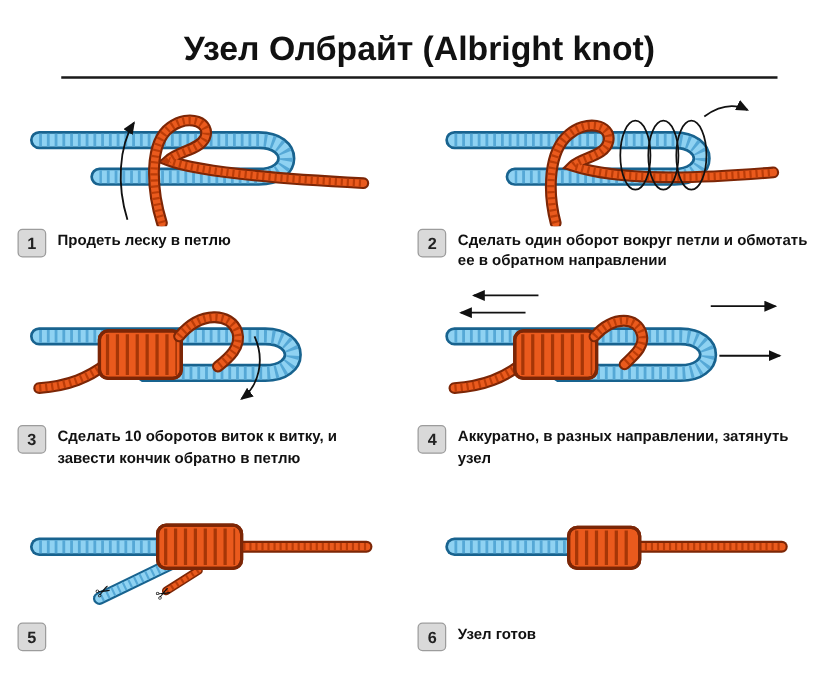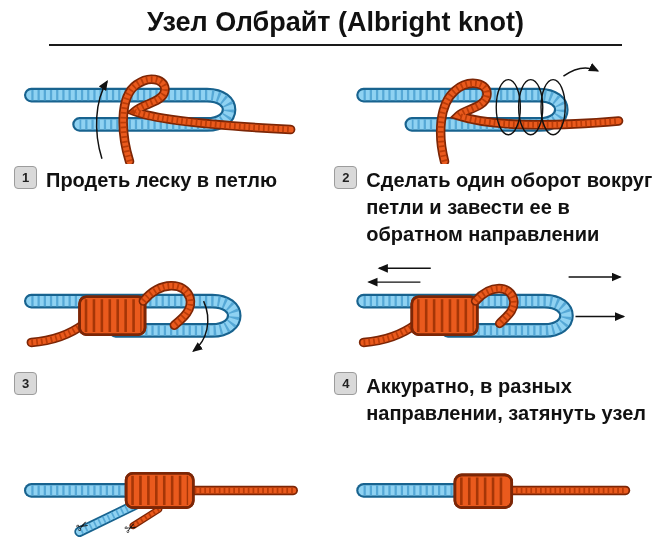--- a/index.html
+++ b/index.html
@@ -1,25 +1,25 @@
 <!DOCTYPE html>
 <html><head>
 <meta charset="utf-8">
 <style>
   html,body{margin:0;padding:0;background:#ffffff;font-family:"Liberation Sans",sans-serif;color:#111;}
   .page{width:671px;min-height:545px;margin:0 auto;padding:4px 10px 6px;box-sizing:border-box;background:#fff;}
-  .title{font-size:27px;font-weight:bold;text-align:center;margin:3px 0 6px;letter-spacing:0;}
+  .title{font-size:27px;font-weight:bold;text-align:center;margin:20px 0 6px;letter-spacing:0;}
   .title-divider{border:none;border-top:2px solid #1a1a1a;width:88%;margin:0 auto 6px;}
   .grid{display:grid;grid-template-columns:1fr 1.08fr;column-gap:14px;}
   .step{display:flex;flex-direction:column;}
   .illo{width:100%;height:112px;display:block;}
   .caption{display:flex;gap:9px;align-items:flex-start;margin:2px 2px 10px 4px;}
   .badge{flex:0 0 auto;width:21px;height:21px;border-radius:4px;background:#d9d9d9;border:1px solid #9c9c9c;
          display:flex;align-items:center;justify-content:center;font-size:13px;font-weight:bold;color:#222;}
-  .cap-text{font-size:20px;font-weight:bold;line-height:1.35;padding-top:1px;}
+  .cap-text{font-size:12px;font-weight:bold;line-height:1.35;padding-top:1px;}
 
   
   .rb-o{fill:none;stroke:#18638f;stroke-width:17;stroke-linecap:round;}
   .rb-f{fill:none;stroke:#8fd2f2;stroke-width:12;stroke-linecap:round;}
   .rb-s{fill:none;stroke:#55a8d6;stroke-width:12;stroke-dasharray:2.6 4.6;}
   .ro-o{fill:none;stroke:#7c2606;stroke-width:11;stroke-linecap:round;}
   .ro-f{fill:none;stroke:#ea5a1d;stroke-width:7;stroke-linecap:round;}
   .ro-s{fill:none;stroke:#bb3c08;stroke-width:7;stroke-dasharray:2 3.6;}
   .thin.rb-o{stroke-width:12;}
   .thin.rb-f{stroke-width:8;}
@@ -96,21 +96,21 @@
         </g>
         <g>
           <ellipse class="spiral" cx="170" cy="64" rx="14" ry="32"></ellipse>
           <ellipse class="spiral" cx="196" cy="64" rx="14" ry="32"></ellipse>
           <ellipse class="spiral" cx="222" cy="64" rx="14" ry="32"></ellipse>
         </g>
         <path class="arrow" d="M 234 28 C 248 18 262 16 274 22" marker-end="url(#arr)"></path>
       </svg>
       <div class="caption">
         <span class="badge">2</span>
-        <span class="cap-text">Сделать один оборот вокруг петли и завести ее в обратном направлении</span>
+        <span class="cap-text">Сделать один оборот вокруг петли и обмотать ее в обратном направлении</span>
       </div>
     </div>
 
     <div class="step">
       <svg class="illo" viewBox="0 0 310 130" preserveAspectRatio="xMidYMid meet">
         <defs>
           <path id="s3b" d="M 2 50 H 212 C 246 50 246 84 212 84 H 100"></path>
           <path id="s3o1" d="M 2 98 C 30 96 48 88 64 76"></path>
           <path id="s3o2" d="M 132 50 C 152 26 180 28 186 46 C 190 60 178 70 168 78"></path>
         </defs>
@@ -131,20 +131,21 @@
         </g>
         <g>
           <use href="#s3o2" class="ro-o"></use>
             <use href="#s3o2" class="ro-f"></use>
             <use href="#s3o2" class="ro-s"></use>
         </g>
         <path class="arrow" d="M 202 50 C 212 72 206 96 190 108" marker-end="url(#arr)"></path>
       </svg>
       <div class="caption">
         <span class="badge">3</span>
+        <span class="cap-text">Сделать 10 оборотов виток к витку, и завести кончик обратно в петлю</span>
       </div>
     </div>
 
     <div class="step">
       <svg class="illo" viewBox="0 0 310 130" preserveAspectRatio="xMidYMid meet">
         <defs>
           <path id="s4b" d="M 2 50 H 212 C 246 50 246 84 212 84 H 100"></path>
           <path id="s4o1" d="M 2 98 C 30 96 48 88 64 76"></path>
           <path id="s4o2" d="M 132 50 C 150 30 172 32 176 48 C 179 60 168 68 160 76"></path>
         </defs>
@@ -239,17 +240,18 @@
             <use href="#s6o" class="ro-s"></use>
         </g>
         <g>
           <rect class="coil-body" x="108" y="44" width="66" height="38" rx="8"></rect>
           <line class="coil-stripes" x1="114" y1="63" x2="168" y2="63" stroke-width="32"></line>
           <rect class="coil-edge" x="108" y="44" width="66" height="38" rx="8"></rect>
         </g>
       </svg>
       <div class="caption">
         <span class="badge">6</span>
+        <span class="cap-text">Узел готов</span>
       </div>
     </div>
 
   </div>
 </div>
 
 </body></html>

